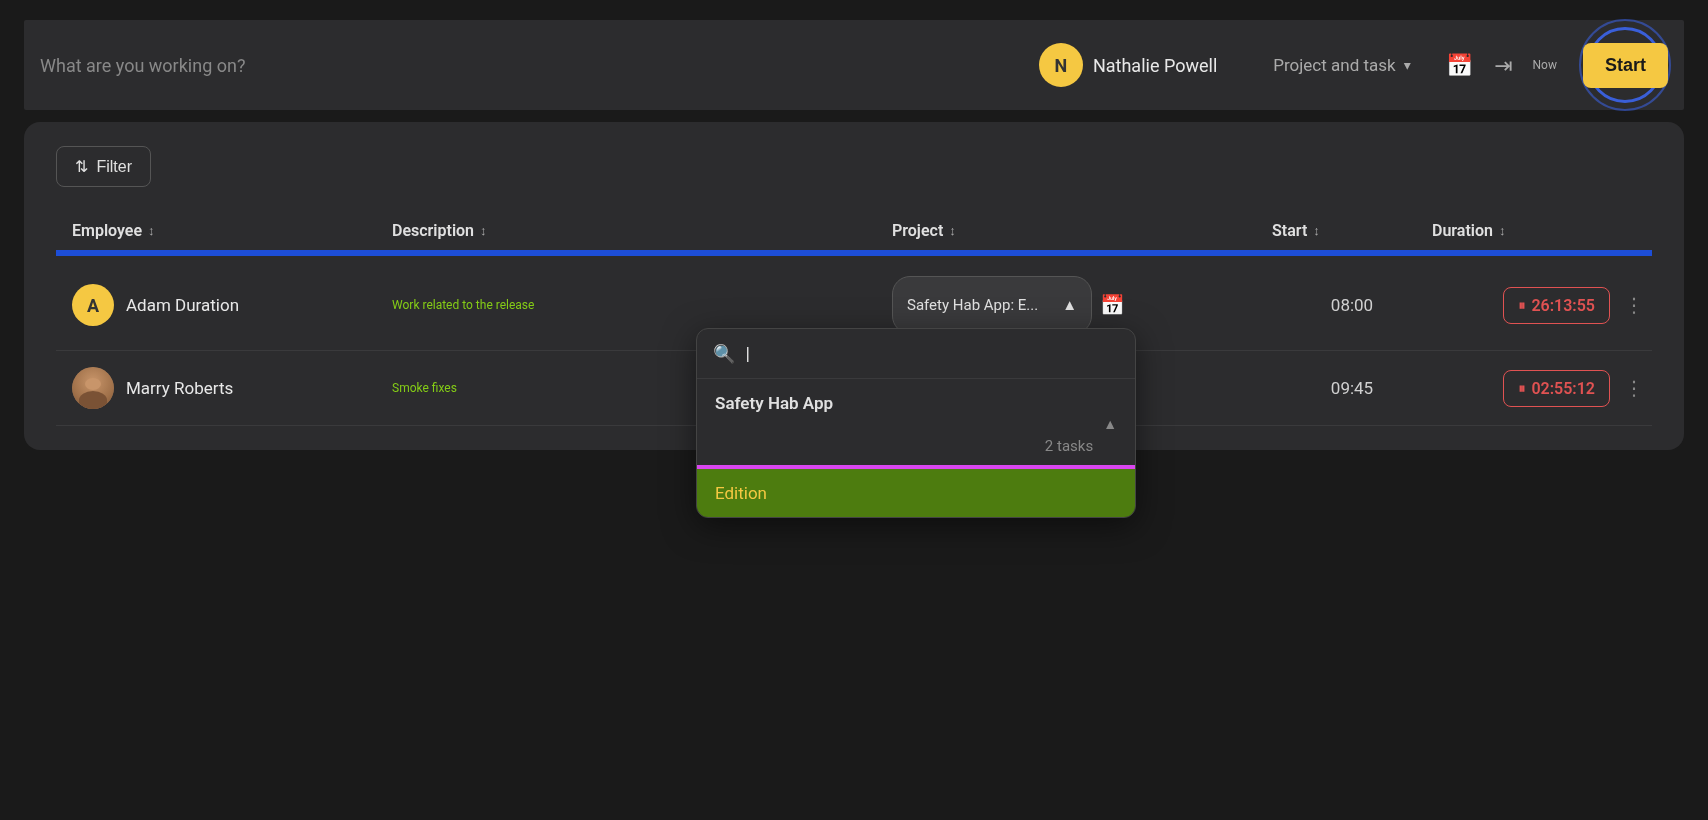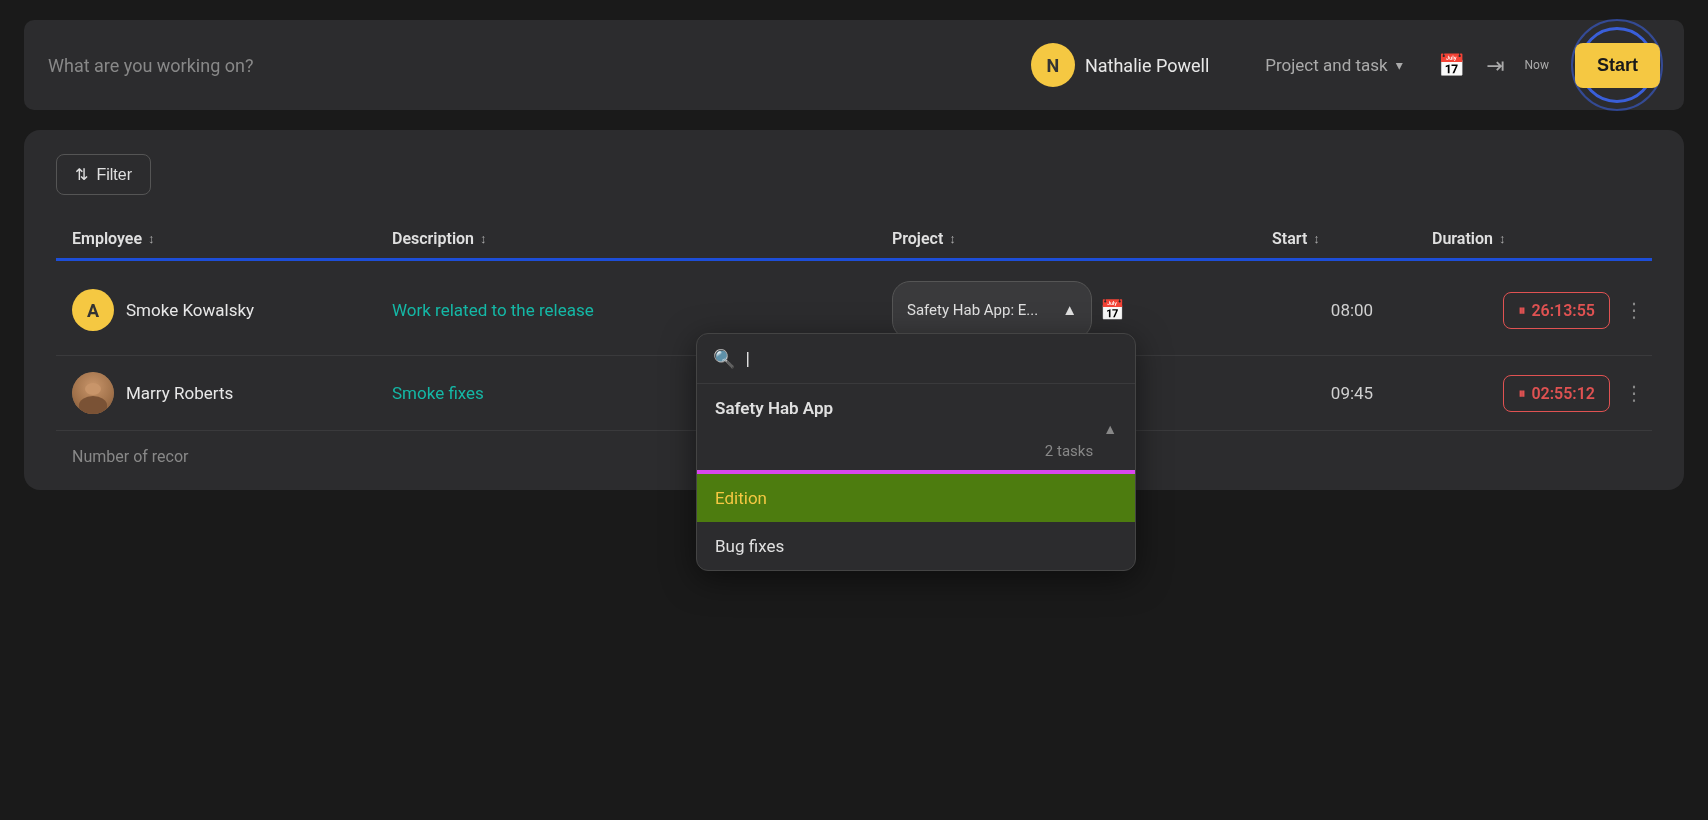--- a/index.html
+++ b/index.html
@@ -12,26 +12,26 @@
       flex-direction: column;
       align-items: center;
       padding: 20px 0;
     }
 
     
     .top-bar {
       width: 1660px;
       height: 90px;
       background: #2c2c2e;
-      border-radius: 10px;
-      display: flex;
-      align-items: center;
-      padding: 0 24px;
+      border-radius: 2px;
+      display: flex;
+      align-items: center;
+      padding: 0 16px;
       gap: 16px;
-      margin-bottom: 20px;
+      margin-bottom: 12px;
       position: relative;
     }
     .search-area {
       flex: 1;
       color: #888;
       font-size: 18px;
       cursor: text;
     }
     .user-avatar {
       width: 44px;
@@ -146,21 +146,21 @@
     }
     .filter-icon {
       font-size: 16px;
     }
 
     
     .table-header {
       display: grid;
       grid-template-columns: 320px 1fr 380px 160px 220px;
       padding: 10px 0 10px 16px;
-      border-bottom: 3px solid #1d4ed8;
+      border-bottom: 6px solid #1d4ed8;
       margin-bottom: 4px;
     }
     .col-header {
       color: #e0e0e0;
       font-size: 16px;
       font-weight: 600;
       display: flex;
       align-items: center;
       gap: 6px;
       cursor: pointer;
@@ -196,22 +196,22 @@
       font-size: 18px;
       color: #333;
       flex-shrink: 0;
       overflow: hidden;
     }
     .emp-name {
       color: #e8e8e8;
       font-size: 17px;
     }
     .desc-cell {
-      color: #14b8a6;
-      font-size: 17px;
+      color: #84cc16;
+      font-size: 12px;
     }
     .project-cell {
       display: flex;
       align-items: center;
       gap: 8px;
     }
     .project-selector {
       background: #3a3a3c;
       border: 1px solid #555;
       border-radius: 18px;
@@ -441,21 +441,21 @@
     </div>
     <div class="col-header">
       <span>Duration</span>
       <span class="sort-icon">↕</span>
     </div>
   </div>
 
   <div class="table-row" style="position: relative;">
     <div class="employee-cell">
       <div class="emp-avatar">A</div>
-      <span class="emp-name">Smoke Kowalsky</span>
+      <span class="emp-name">Adam Duration</span>
     </div>
     <div class="desc-cell">Work related to the release</div>
     <div class="project-cell">
       <div class="project-selector">
         <span>Safety Hab App: E...</span>
         <span style="margin-left:auto;">▲</span>
       </div>
       <span class="calendar-icon-cell">📅</span>
     </div>
     <div class="start-time">08:00</div>
@@ -473,21 +473,20 @@
         <input class="dropdown-search-input" type="text" value="|" placeholder="|" style="">
       </div>
       <div class="dropdown-group-header">
         <span class="dropdown-group-name">Safety Hab App</span>
         <div class="dropdown-group-meta">
           <span class="dropdown-group-count">2 tasks</span>
           <span class="dropdown-chevron">▲</span>
         </div>
       </div>
       <div class="dropdown-item highlighted">Edition</div>
-      <div class="dropdown-item normal">Bug fixes</div>
     </div>
   </div>
 
   <div class="table-row">
     <div class="employee-cell">
       <div class="avatar-circle-marry">
         <div class="avatar-face"></div>
       </div>
       <span class="emp-name">Marry Roberts</span>
     </div>
@@ -497,17 +496,14 @@
     <div class="start-time">09:45</div>
     <div class="duration-cell">
       <div class="duration-badge">
         <span class="pause-icon">⏸</span>
         <span>02:55:12</span>
       </div>
       <span class="more-icon">⋮</span>
     </div>
   </div>
 
-  <div class="records-row">
-    <span>Number of recor</span>
-  </div>
 
 </div>
 
 </body></html>

